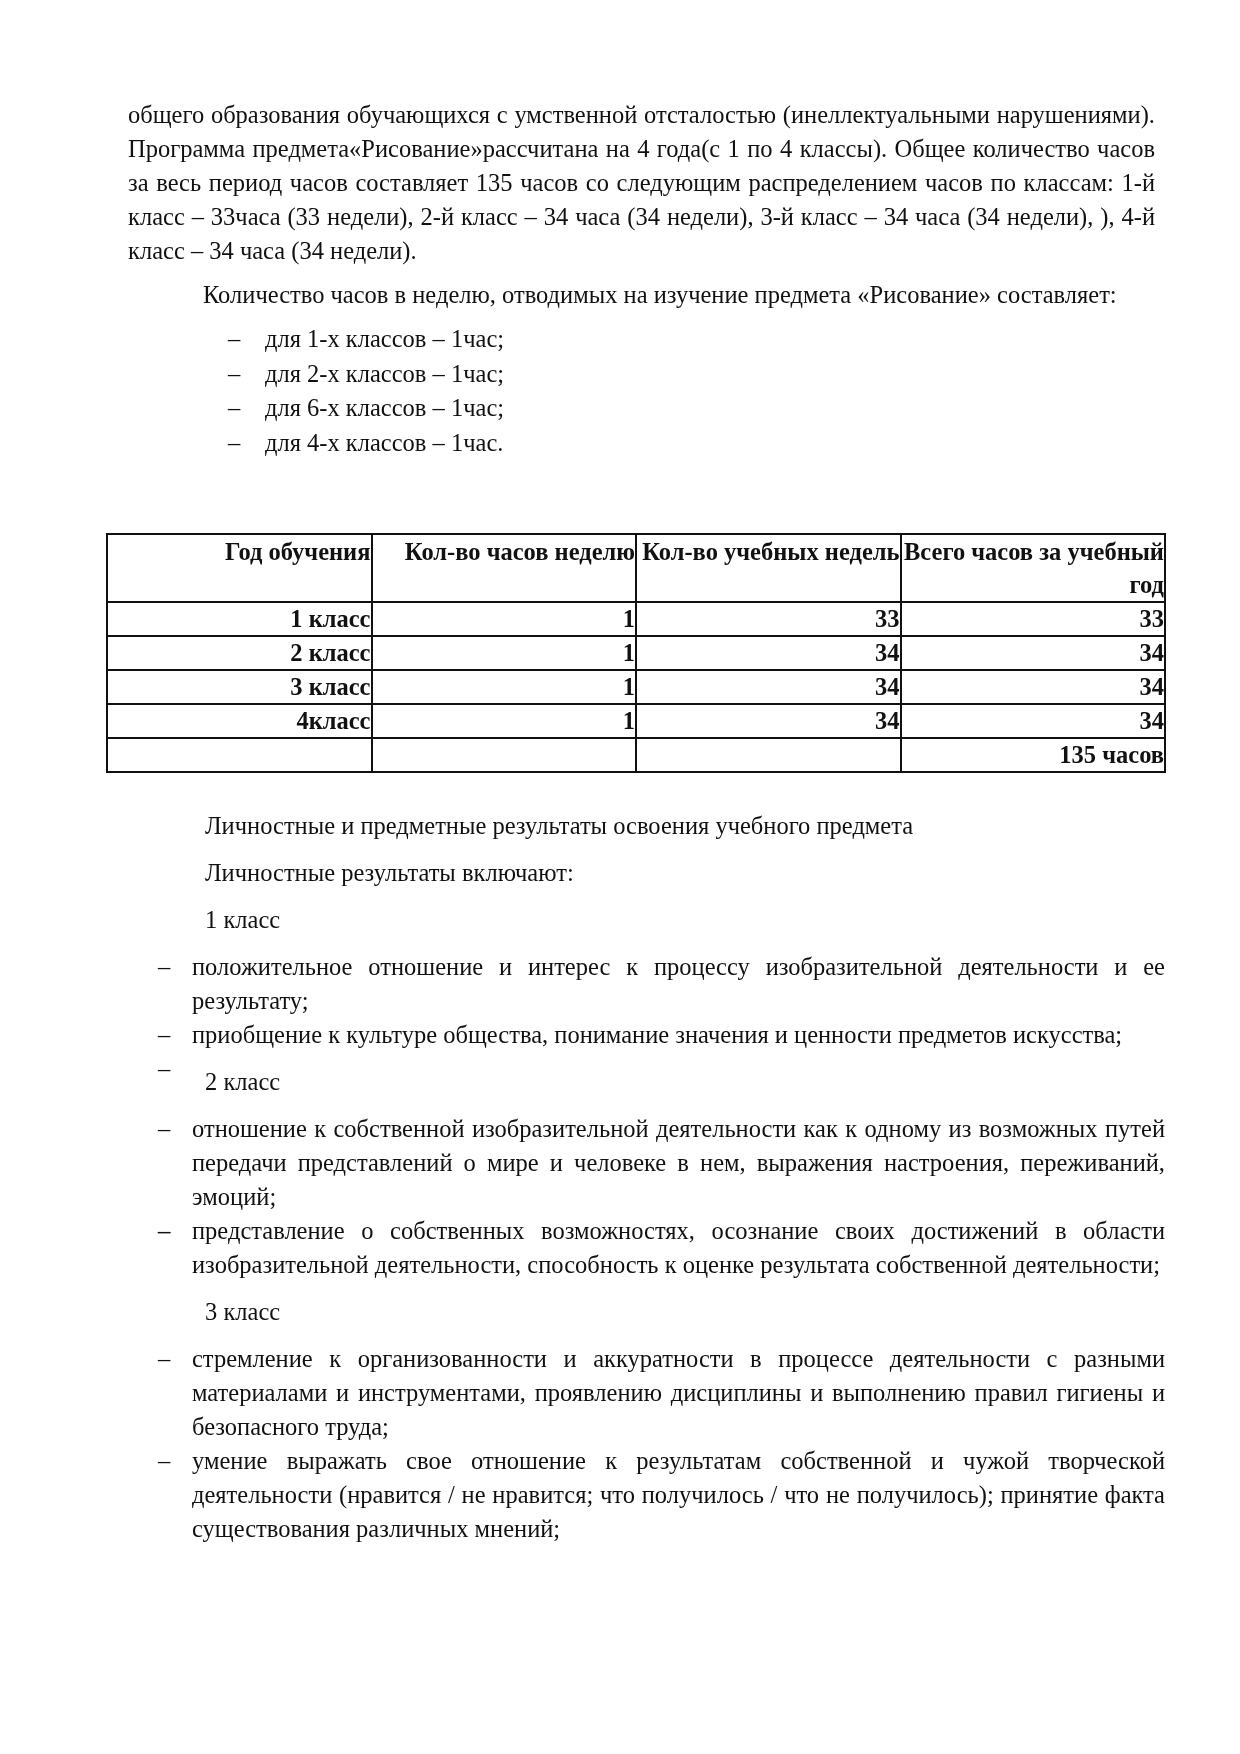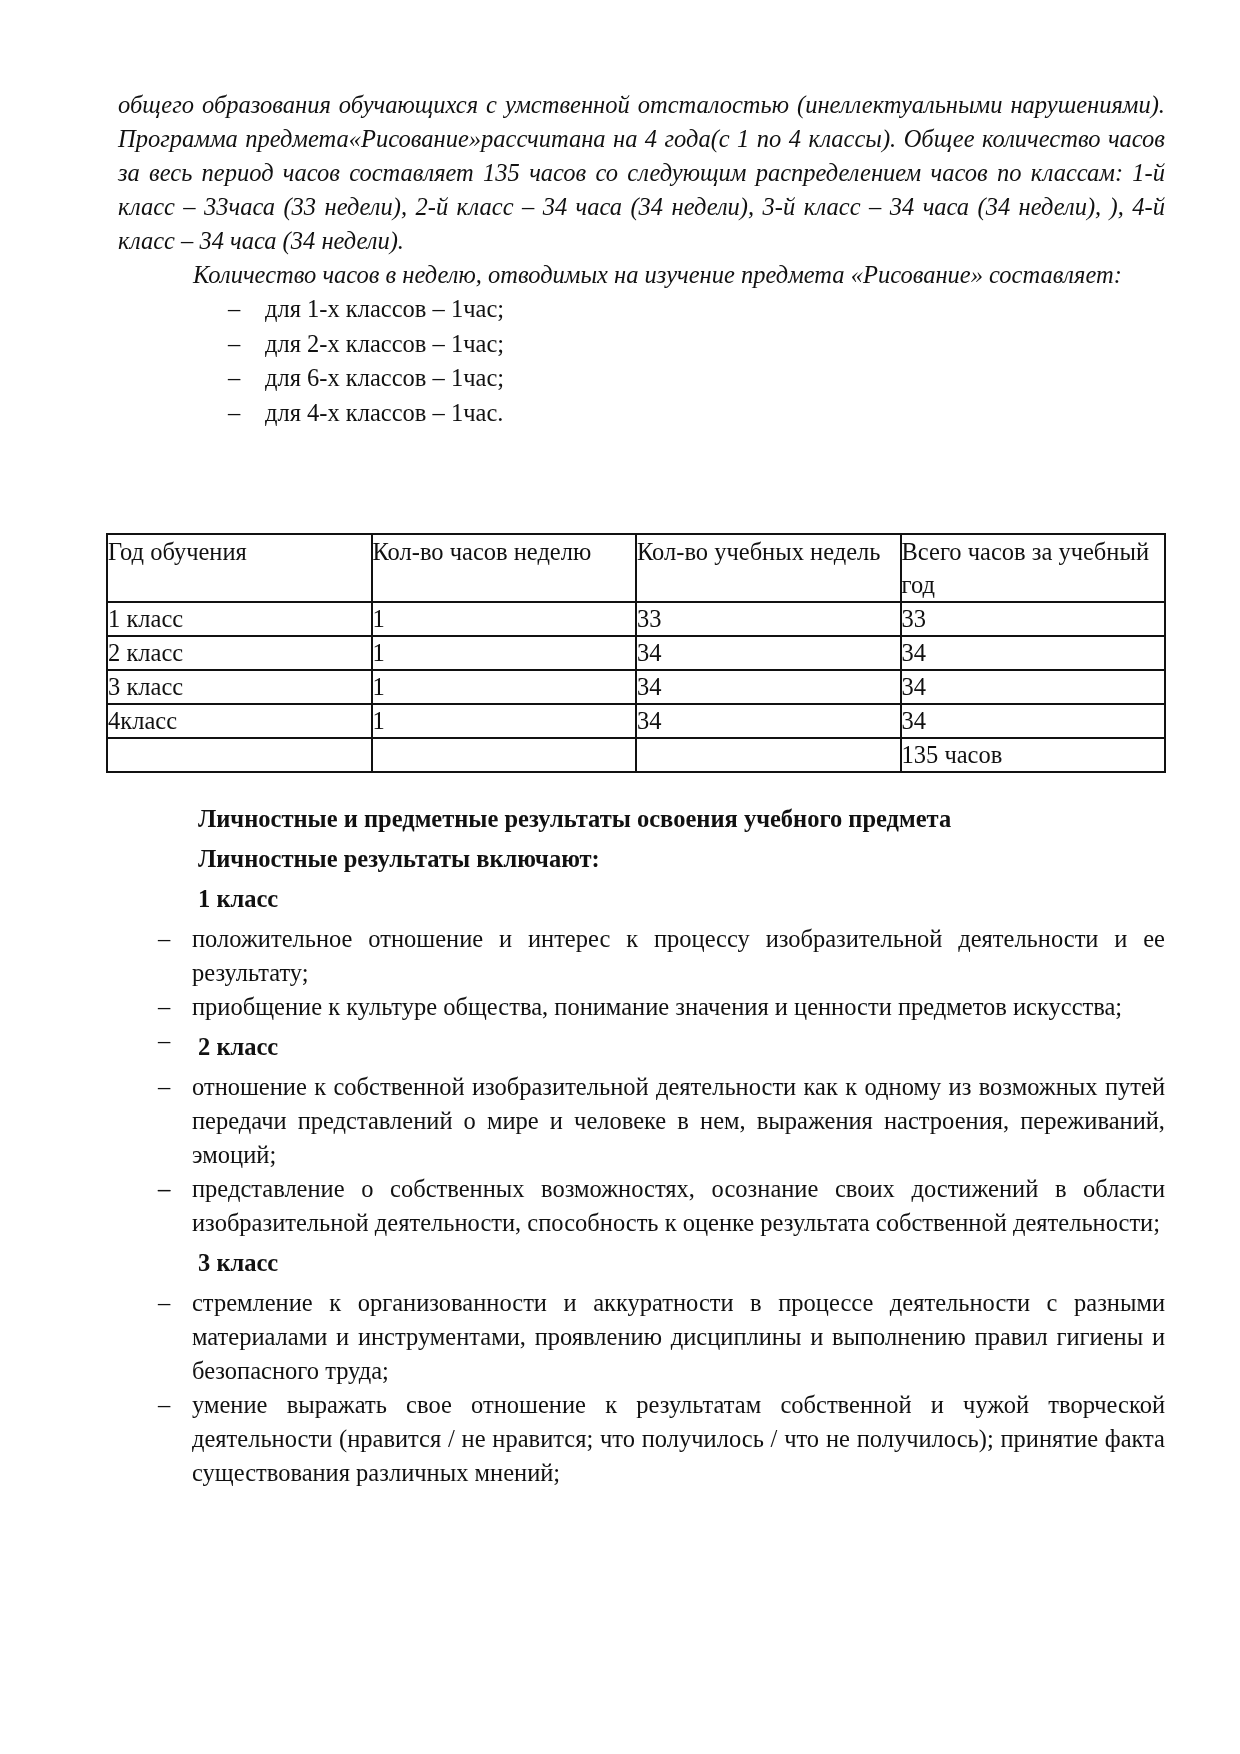--- a/index.html
+++ b/index.html
@@ -16,24 +16,23 @@
       font-size: 24.5px;
       color: #111111;
     }
     .page {
       position: absolute;
       left: 118px;
       top: 88px;
       width: 1047px;
     }
     .para {
-      margin: 0;
+      margin: 10px;
       line-height: 34px;
       text-align: justify;
-      font-style: italic;
     }
     .para.indent { text-indent: 75px; }
     .dash-list {
       list-style: none;
       margin: 0;
       padding: 0;
     }
     .dash-list.small li {
       position: relative;
       padding-left: 147px;
@@ -47,40 +46,40 @@
       position: absolute;
       left: -12px;
       top: 445px;
       width: 1060px;
       border-collapse: collapse;
       table-layout: fixed;
       font-size: 24.5px;
     }
     table.hours th, table.hours td {
       border: 2px solid #111111;
-      text-align: left;
-      font-weight: normal;
+      text-align: right;
+      font-weight: bold;
       padding: 0;
       line-height: 32px;
       height: 32px;
     }
     table.hours th {
       vertical-align: top;
       padding-top: 0px;
       line-height: 33px;
     }
     .results {
       position: absolute;
       left: 0;
       top: 708px;
       width: 1047px;
     }
     .heading {
-      font-weight: bold;
-      margin: 6px;
+      font-weight: normal;
+      margin: 13px;
       padding-left: 74px;
       line-height: 34px;
     }
     .dash-list.big li {
       position: relative;
       padding-left: 74px;
       line-height: 34px;
       text-align: justify;
     }
     .dash-list.big li .dash {

